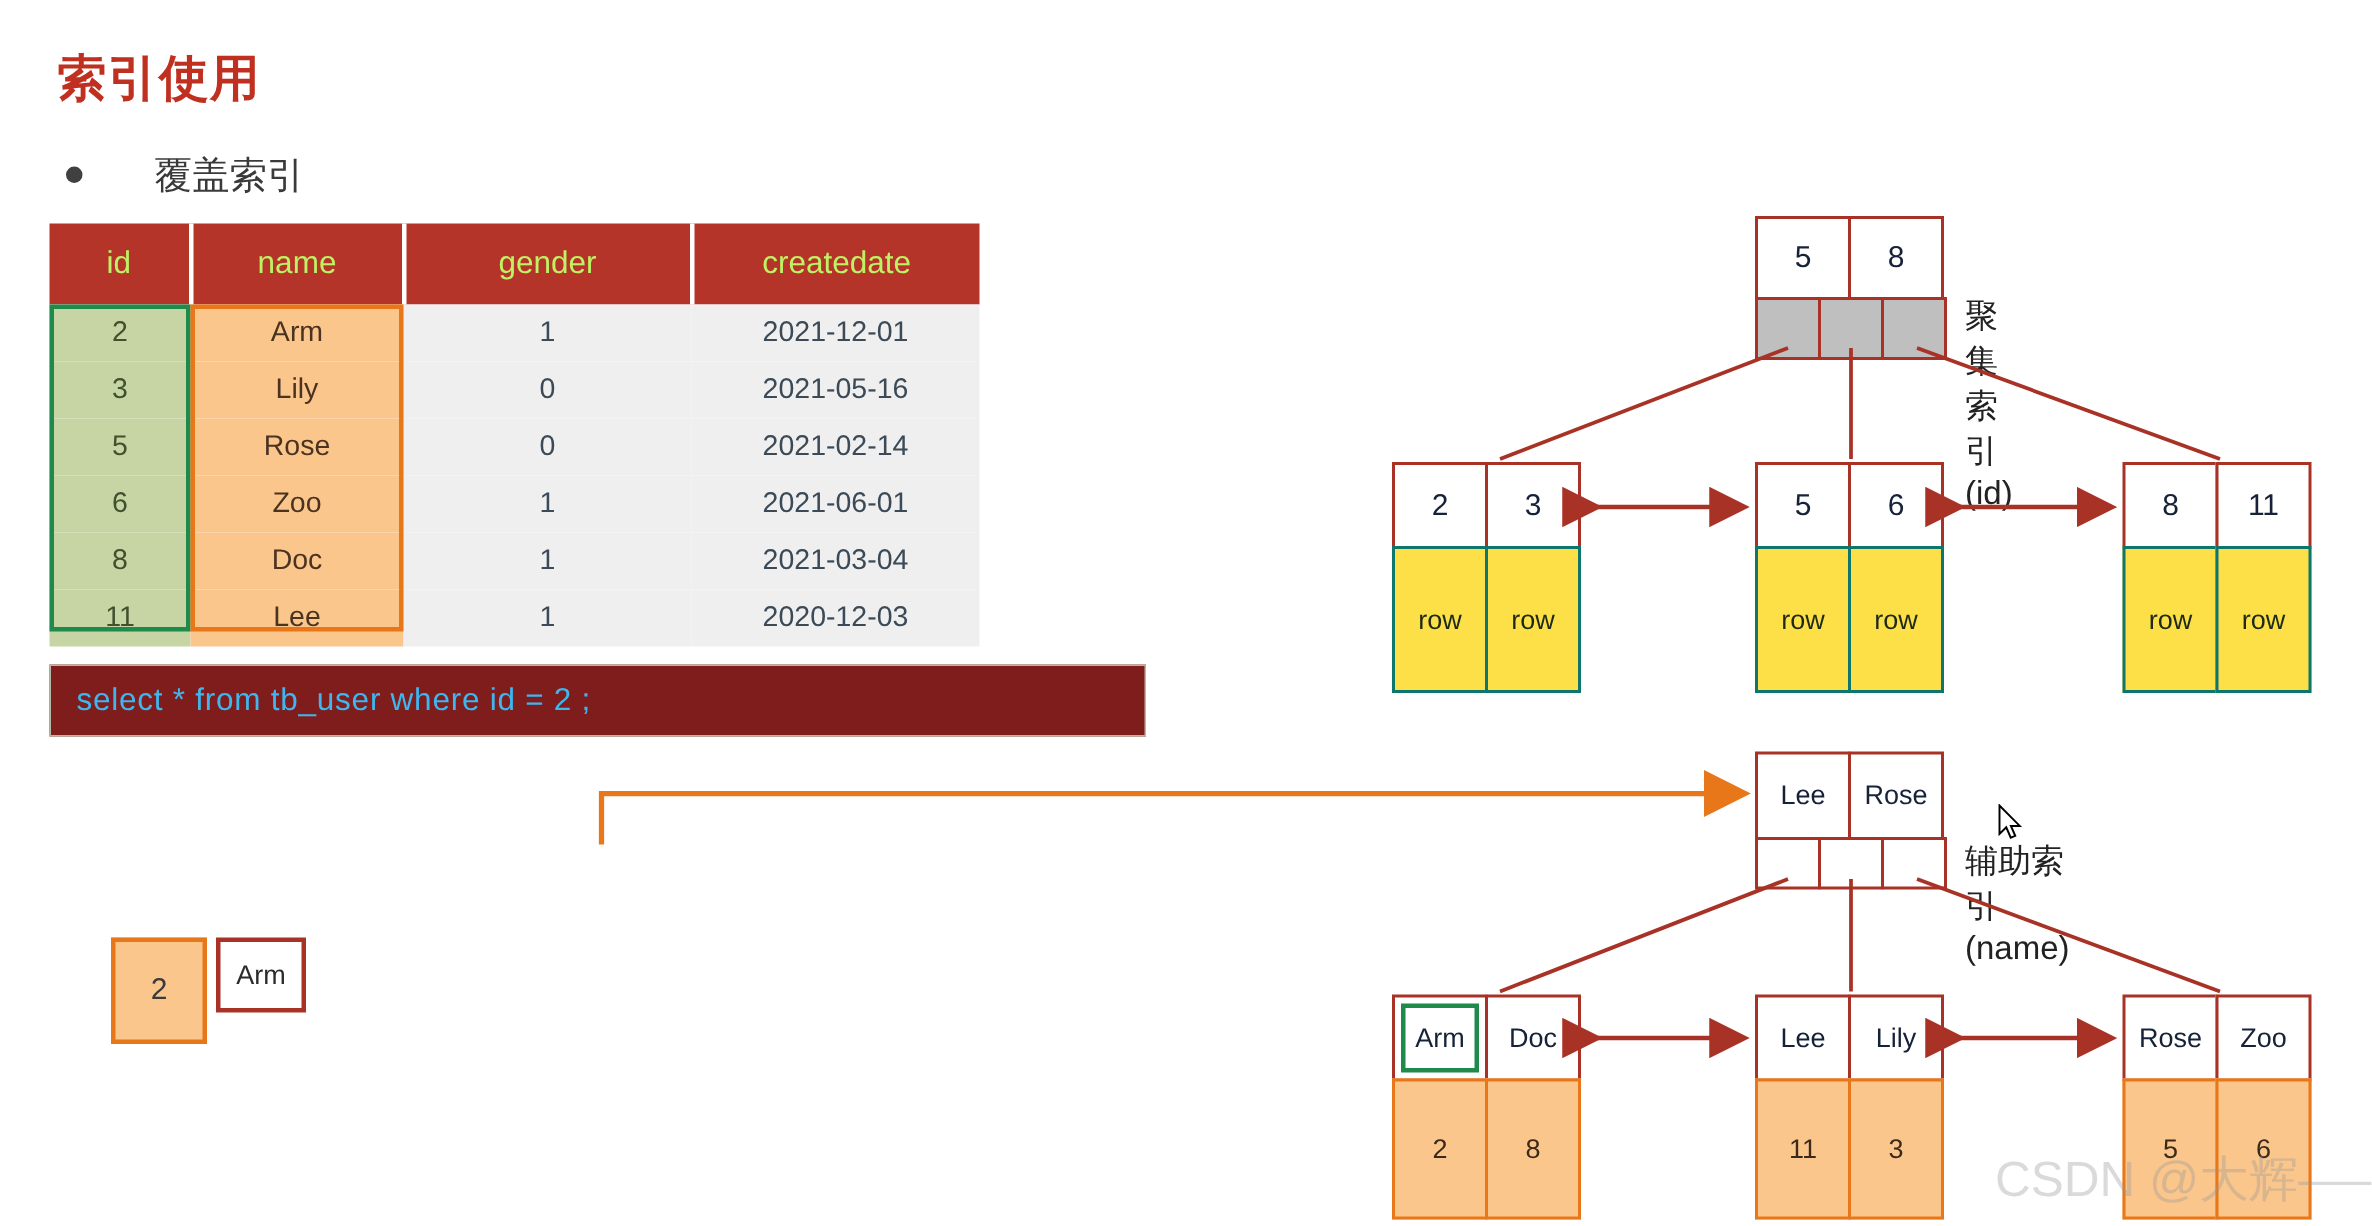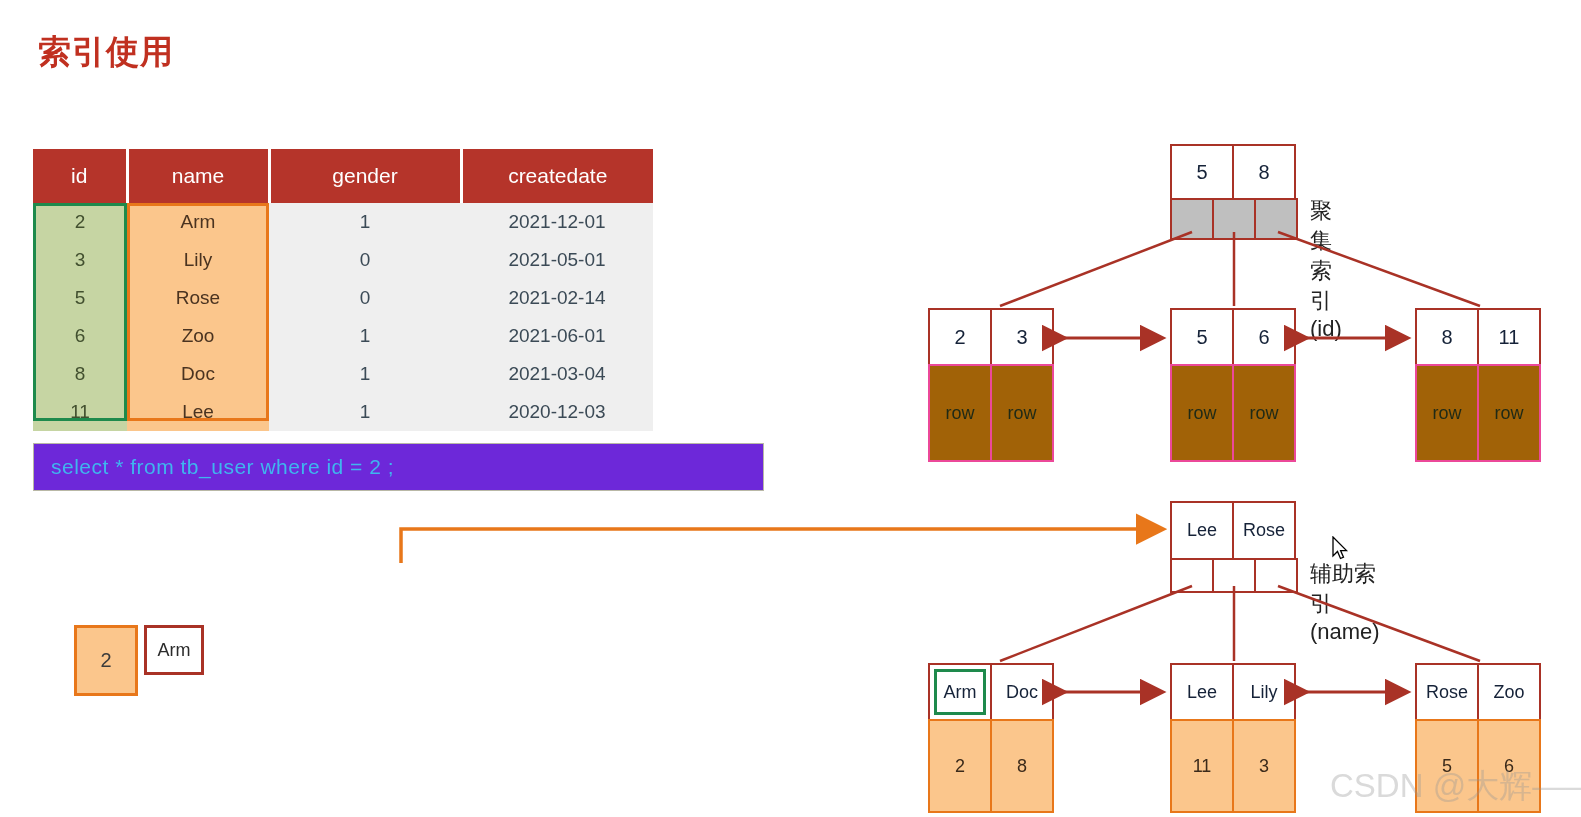--- a/index.html
+++ b/index.html
@@ -25,21 +25,21 @@
     margin-left:48px;font-size:25px;color:#3a3a3a;
   }
 
   
   .tbl{
     position:absolute;left:33px;top:149px;
     border-collapse:collapse;
     table-layout:fixed;
   }
   .tbl th{
-    background:#B5342A;color:#ffffff;font-weight:normal;
+    background:#B5342A;color:#bef264;font-weight:normal;
     font-size:21px;height:52px;
     border-right:3px solid #ffffff;
     text-align:center;
     vertical-align:middle;
   }
   .tbl th:last-child{border-right:none;}
   .tbl td{
     height:36px;font-size:19px;text-align:center;vertical-align:middle;
     color:#3b4a56;background:#EFEFEF;
   }
@@ -54,21 +54,21 @@
     position:absolute;left:33px;top:203px;width:94px;height:218px;
     border:3px solid #1E8A4C;box-sizing:border-box;pointer-events:none;
   }
   .hl-orange{
     position:absolute;left:127px;top:203px;width:142px;height:218px;
     border:3px solid #E8771A;box-sizing:border-box;pointer-events:none;
   }
 
   
   .sqlbox{
-    position:absolute;background:#6d28d9;border:1px solid #B9B8A6;
+    position:absolute;background:#7f1d1d;border:1px solid #B9B8A6;
     box-sizing:border-box;display:flex;align-items:center;
     padding-left:17px;
     color:#3FB6EE;font-size:21px;letter-spacing:.5px;
   }
   #sql1{left:33px;top:443px;width:731px;height:48px;}
   #sql2{left:33px;top:563px;width:734px;height:48px;}
 
   
   .res-num{
     position:absolute;left:74px;top:625px;width:64px;height:71px;
@@ -100,21 +100,21 @@
   }
   .ptrcell:first-child{margin-left:0;}
   .ptrcell.gray{background:#BFBFBF;}
   .ptrcell.white{background:#ffffff;}
   .datarow{display:flex;margin-top:-2px;}
   .datacell{
     box-sizing:border-box;display:flex;align-items:center;justify-content:center;
     font-size:18px;margin-left:-2px;
   }
   .datacell:first-child{margin-left:0;}
-  .datacell.green{background:#a16207;border:2px solid #ec4899;color:#1f2a16;}
+  .datacell.green{background:#fde047;border:2px solid #0f766e;color:#1f2a16;}
   .datacell.orange{background:#FBC68C;border:2px solid #E8771A;color:#3b2a1a;}
 
   
   .key-hl{
     position:absolute;box-sizing:border-box;border:3px solid #1E8A4C;
     pointer-events:none;
   }
 
   
   .diag-label{
@@ -133,20 +133,24 @@
   
   .cursor{position:absolute;left:1332px;top:536px;width:18px;height:26px;}
 </style>
 </head>
 <body>
 
 <div id="root">
 
   <div class="page-title">索引使用</div>
 
+  <div class="bullet-row">
+    <span class="bullet-dot"></span>
+    <span class="bullet-text">覆盖索引</span>
+  </div>
 
   <table class="tbl">
     <colgroup>
       <col class="col-id">
         <col class="col-name">
         <col class="col-gender">
         <col class="col-date">
     </colgroup>
     <thead>
       <tr>
@@ -160,21 +164,21 @@
       <tr>
         <td class="c-id">2</td>
         <td class="c-name">Arm</td>
         <td>1</td>
         <td>2021-12-01</td>
       </tr>
       <tr>
         <td class="c-id">3</td>
         <td class="c-name">Lily</td>
         <td>0</td>
-        <td>2021-05-01</td>
+        <td>2021-05-16</td>
       </tr>
       <tr>
         <td class="c-id">5</td>
         <td class="c-name">Rose</td>
         <td>0</td>
         <td>2021-02-14</td>
       </tr>
       <tr>
         <td class="c-id">6</td>
         <td class="c-name">Zoo</td>

